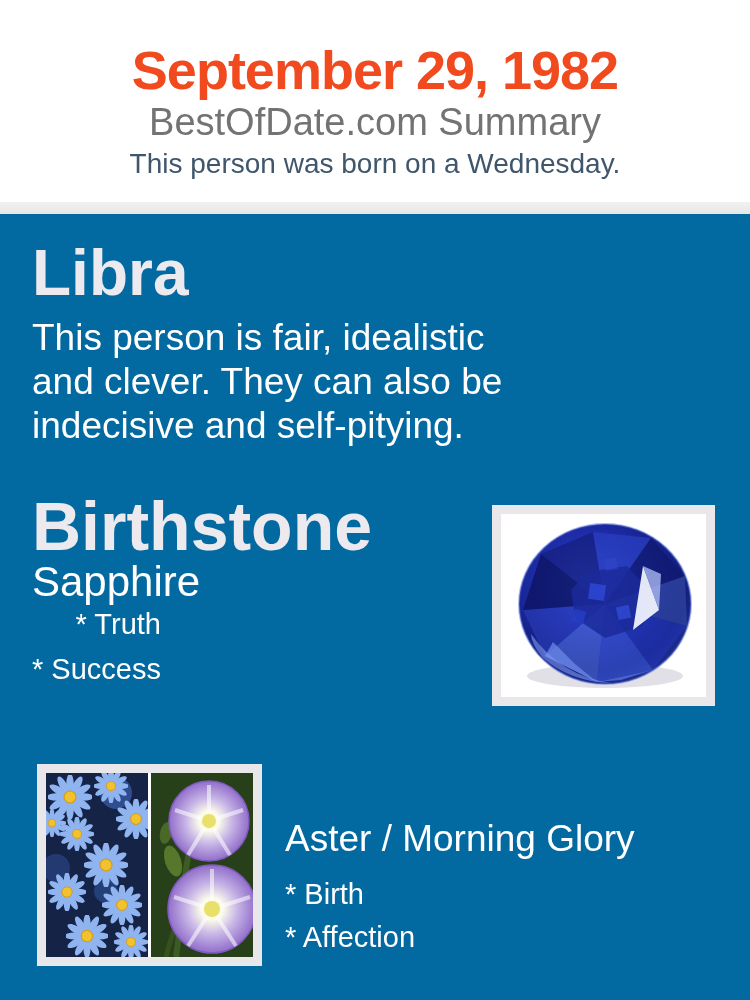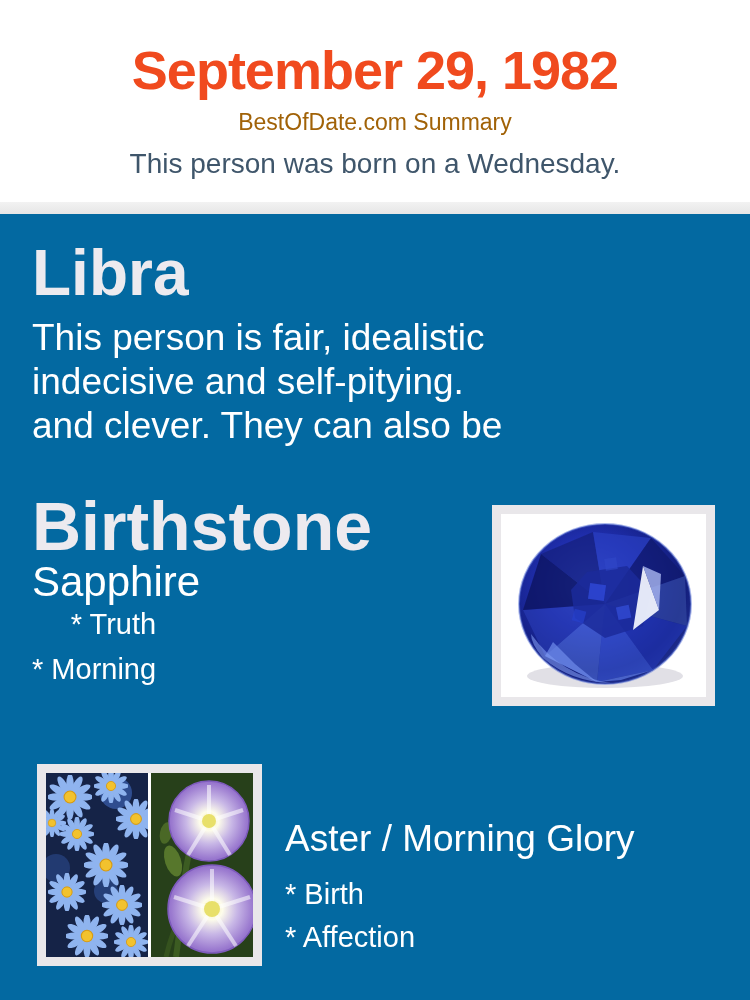--- a/index.html
+++ b/index.html
@@ -7,22 +7,22 @@
     position:relative;width:750px;height:1000px;overflow:hidden;
     font-family:Liberation Sans, sans-serif;background:#ffffff;margin-top:24px;
   }
   
   .header{position:absolute;left:0;top:0;width:750px;height:178px;text-align:center;}
   .date-title{
     margin-top:16px;font-size:54px;line-height:60px;font-weight:700;
     color:#f04a1e;letter-spacing:-1px;white-space:nowrap;
   }
   .site-summary{
-    margin-top:4px;font-size:23px;line-height:36px;font-weight:400;
-    color:#a16207;white-space:nowrap;
+    margin-top:4px;font-size:38px;line-height:36px;font-weight:400;
+    color:#737373;white-space:nowrap;
   }
   .weekday-note{
     margin-top:8px;font-size:28px;line-height:32px;font-weight:400;
     color:#3f566b;white-space:nowrap;
   }
   .divider-strip{
     position:absolute;left:0;top:178px;width:750px;height:12px;
     background:linear-gradient(#f2f2f2,#e6e6e6);
   }
   
@@ -87,29 +87,29 @@
   </div>
 
   <div class="divider-strip"></div>
 
   <div class="purple">
 
     <h1 class="zodiac-sign">Libra</h1>
 
     <p class="zodiac-desc">
       <span>This person is fair, idealistic</span>
+      <span>and clever. They can also be</span>
       <span>indecisive and self-pitying.</span>
-      <span>and clever. They can also be</span>
     </p>
 
     <h2 class="section-heading birthstone-heading">Birthstone</h2>
     <div class="birthstone-name">Sapphire</div>
     <ul class="trait-list birthstone-traits">
       <li>* Truth</li>
-      <li>* Morning</li>
+      <li>* Success</li>
     </ul>
 
     <div class="gem-frame">
       <div class="gem-inner">
         <svg width="205" height="183" viewBox="0 0 205 183">
           <defs>
             <radialGradient id="gemG" cx="42%" cy="38%" r="75%">
               <stop offset="0%" stop-color="#3a53d2"></stop>
               <stop offset="38%" stop-color="#202fb0"></stop>
               <stop offset="72%" stop-color="#121d7c"></stop>

